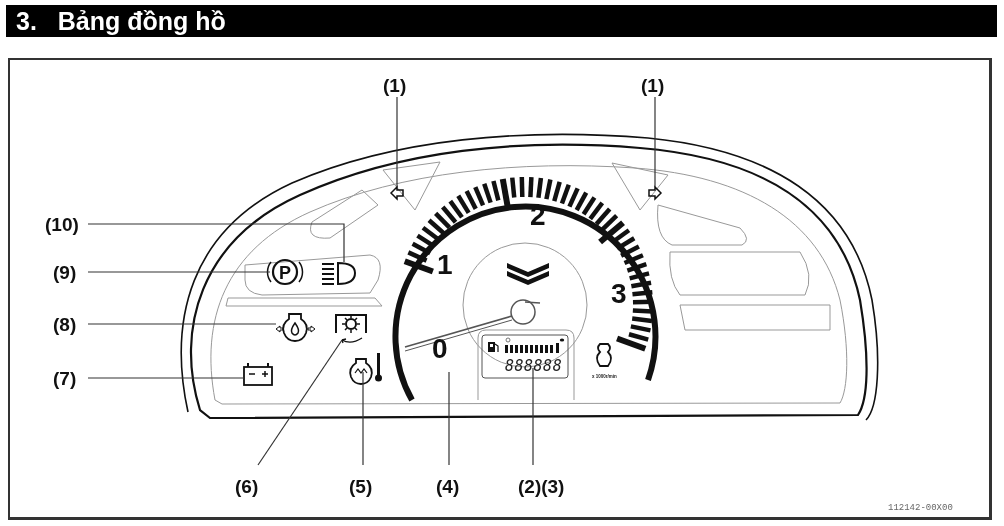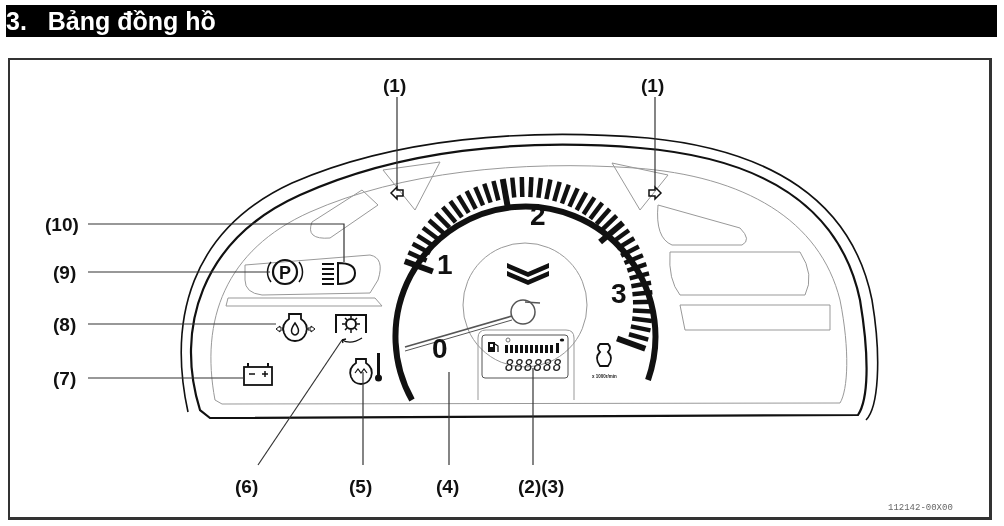--- a/index.html
+++ b/index.html
@@ -1,18 +1,18 @@
 <!DOCTYPE html>
 <html><head>
 <meta charset="utf-8">
 <style>
   html, body { margin: 0; padding: 0; background: #ffffff; }
   body { width: 1004px; height: 526px; position: relative; overflow: hidden; font-family: "Liberation Sans", sans-serif; }
   .title-bar { position: absolute; left: 6px; top: 5px; width: 991px; height: 32px; background: #000; color: #fff;
-               font-weight: bold; font-size: 25px; line-height: 32px; box-sizing: border-box; white-space: pre; }
+               font-weight: bold; font-size: 25px; line-height: 32px; box-sizing: border-box; padding-left: 10px; white-space: pre; }
   .frame { position: absolute; left: 8px; top: 58px; width: 984px; height: 462px; border: 2px solid #333; border-right-width: 3px; border-bottom-width: 3px; box-sizing: border-box; }
   svg { position: absolute; left: 0; top: 0; }
   .callout { font-family: "Liberation Sans", sans-serif; font-weight: bold; font-size: 19px; fill: #111; }
   .gauge-num { font-family: "Liberation Sans", sans-serif; font-weight: bold; font-size: 28px; fill: #111; }
   .ref { font-family: "Liberation Mono", monospace; font-size: 9px; fill: #666; }
   .tiny { font-family: "Liberation Sans", sans-serif; font-size: 4.5px; fill: #222; font-weight: bold; }
   .lcd { font-family: "DejaVu Sans Mono", monospace; font-size: 15px; fill: #222; font-style: italic; letter-spacing: 0.5px; }
 </style>
 </head>
 <body>

